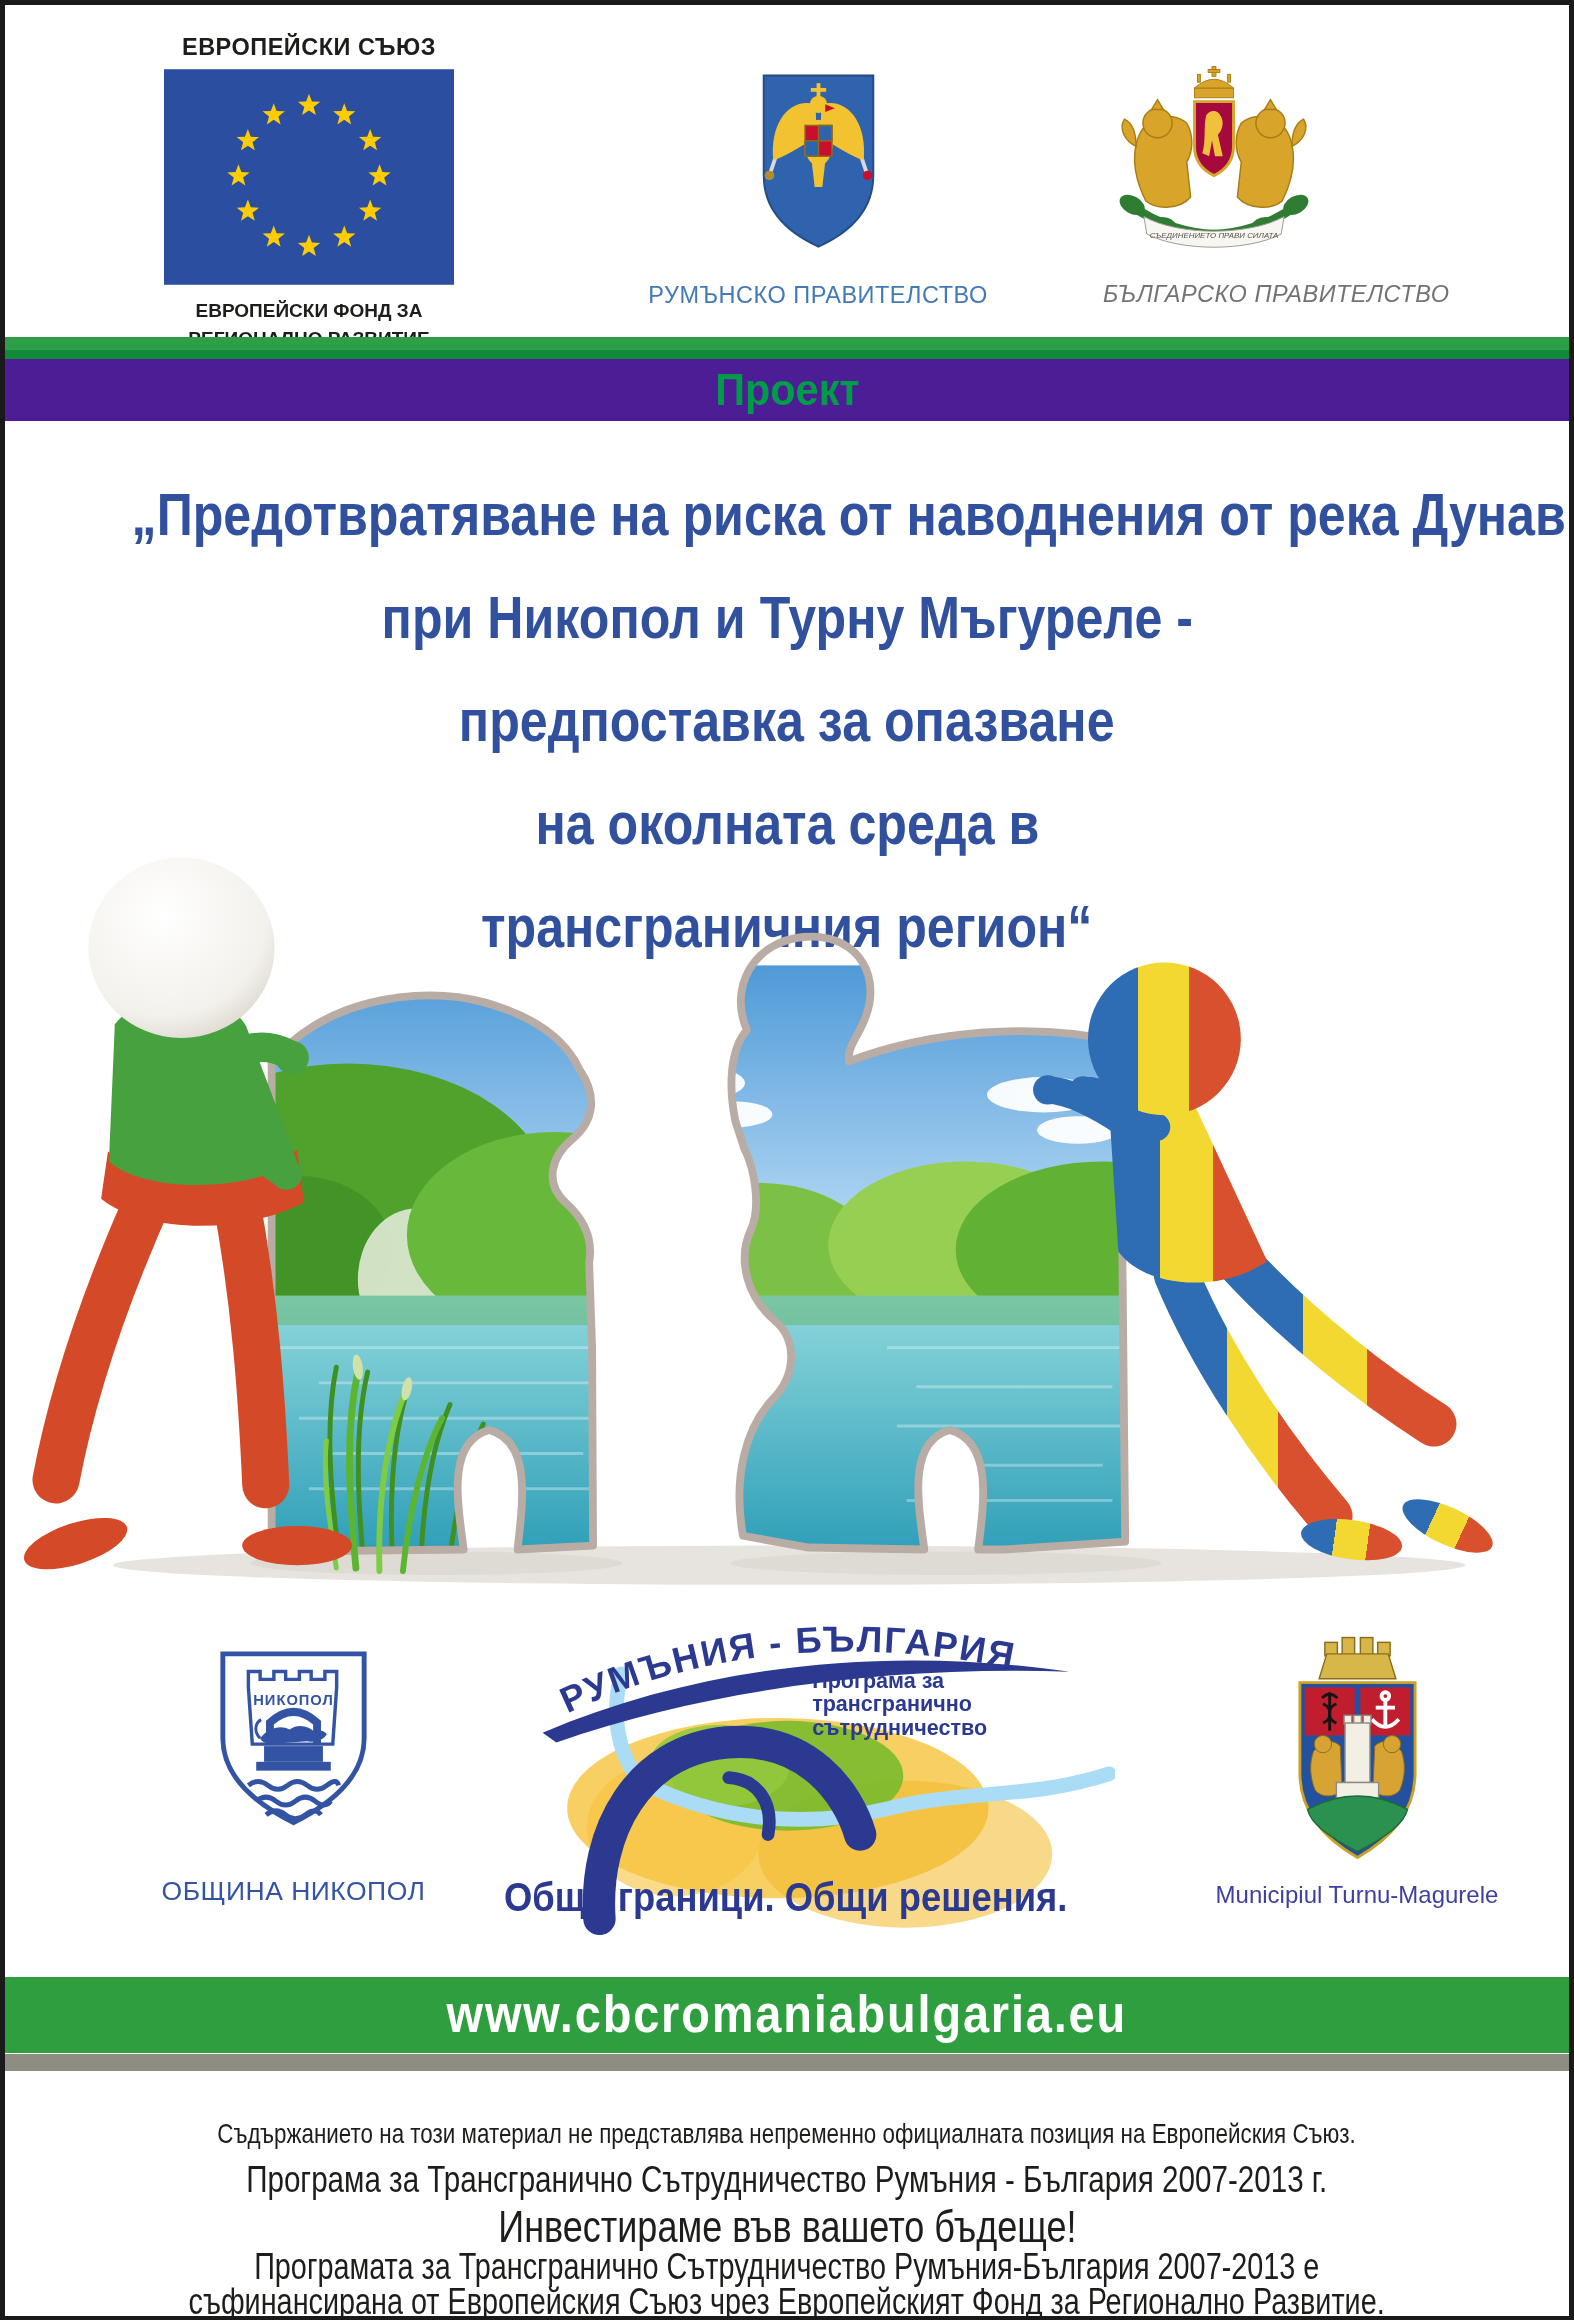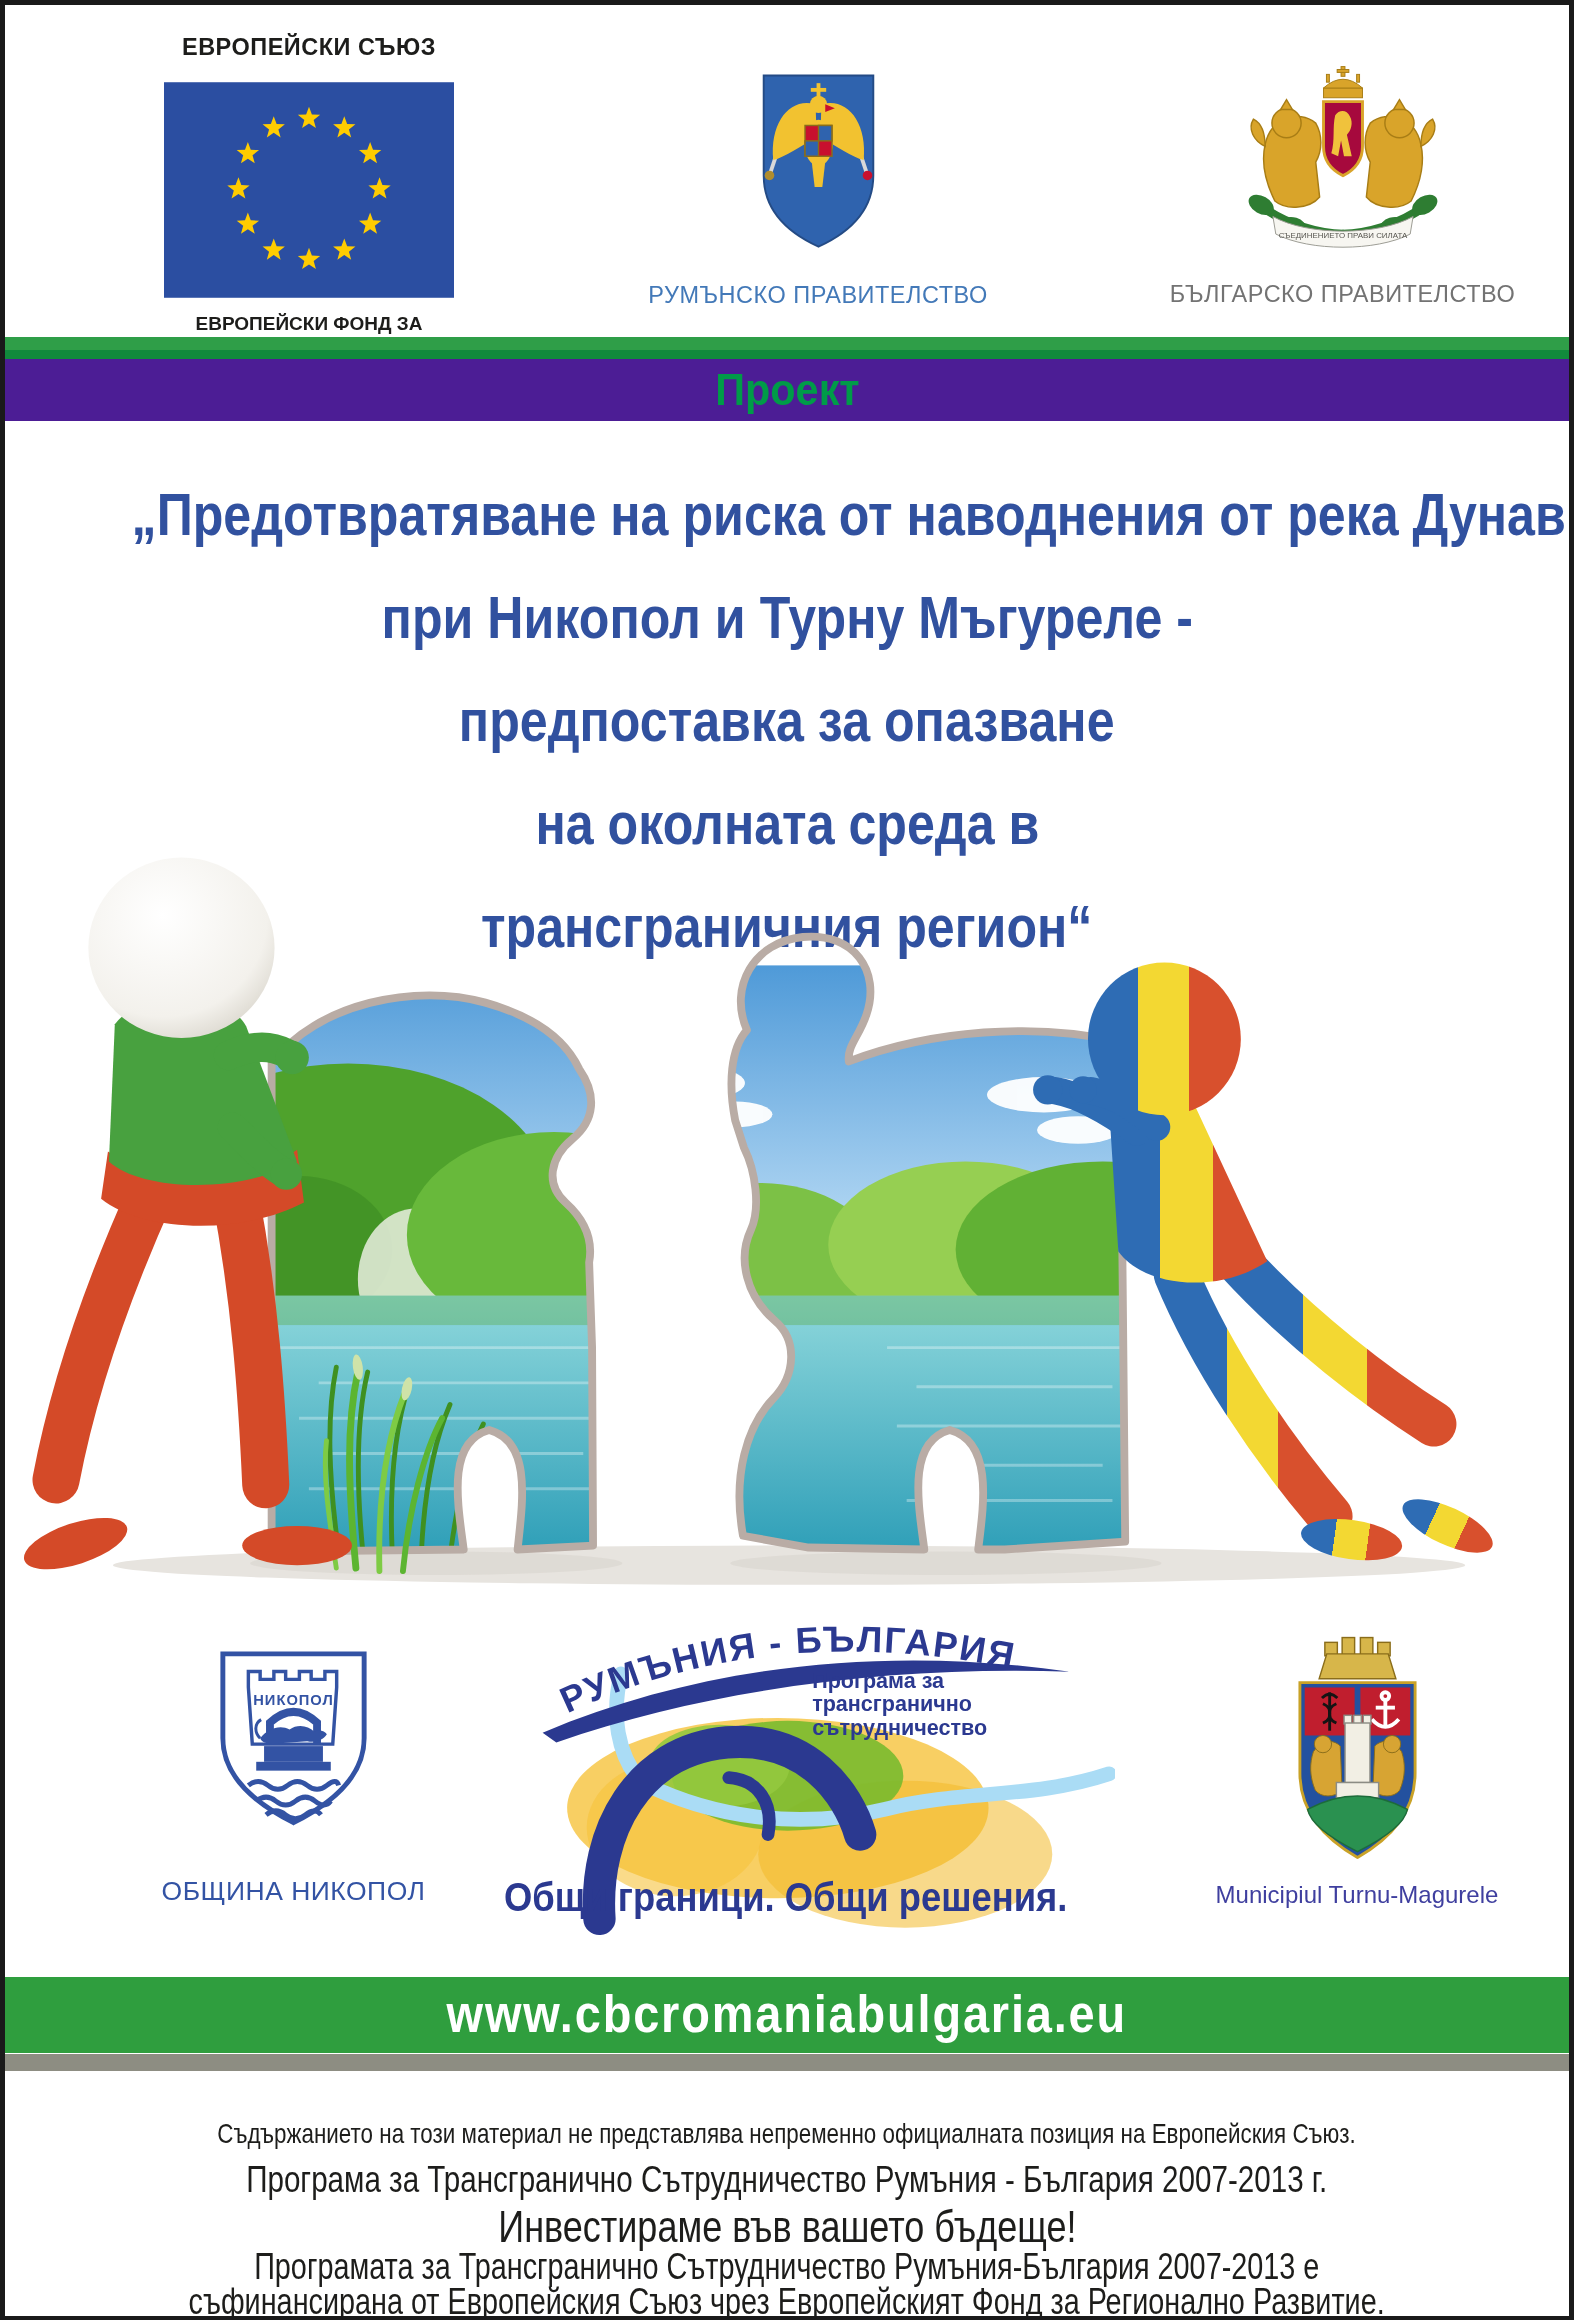--- a/index.html
+++ b/index.html
@@ -8,25 +8,25 @@
     border:5.9px solid #1a1a1a;box-sizing:border-box;overflow:hidden;
     font-family:"Liberation Sans",sans-serif;color:#1d1d1b;
   }
   .abs{position:absolute;}
   .cond{display:inline-block;transform:scaleX(.85);transform-origin:50% 50%;white-space:nowrap;}
   .cond80{display:inline-block;transform:scaleX(.8);transform-origin:50% 50%;white-space:nowrap;}
   .cond92{display:inline-block;transform:scaleX(.92);transform-origin:50% 50%;white-space:nowrap;}
 
   
   .eu-block{left:108px;top:29px;width:392px;text-align:center;}
-  .eu-title{font-size:23.5px;font-weight:bold;letter-spacing:0.5px;margin-bottom:21px;}
+  .eu-title{font-size:23.5px;font-weight:bold;letter-spacing:0.5px;margin-bottom:8px;}
   .eu-sub{font-size:19px;font-weight:bold;line-height:28px;margin-top:7.8px;}
   .ro-block{left:617px;top:61px;width:392px;text-align:center;}
   .ro-label{margin-top:19.6px;font-size:23.5px;color:#4379b8;letter-spacing:0.5px;}
-  .bg-block{left:1127px;top:57px;width:421px;text-align:center;}
+  .bg-block{left:1098px;top:57px;width:421px;font-style:italic;}
   .bg-label{margin-top:13.7px;font-size:23.5px;color:#737373;letter-spacing:0.5px;}
 
   
   .strip-a{left:0;top:332px;width:100%;height:12.7px;background:#2f9e48;}
   .strip-b{left:0;top:345px;width:100%;height:8.8px;background:#118a3c;}
   .yellow-band{left:0;top:354px;width:100%;height:62px;background:#4c1d95;text-align:center;}
   .project-label{font-size:45px;line-height:62px;font-weight:bold;color:#009b48;}
 
   
   .title-block{left:0;top:459px;width:100%;text-align:center;color:#31519f;font-weight:bold;font-size:59px;}

